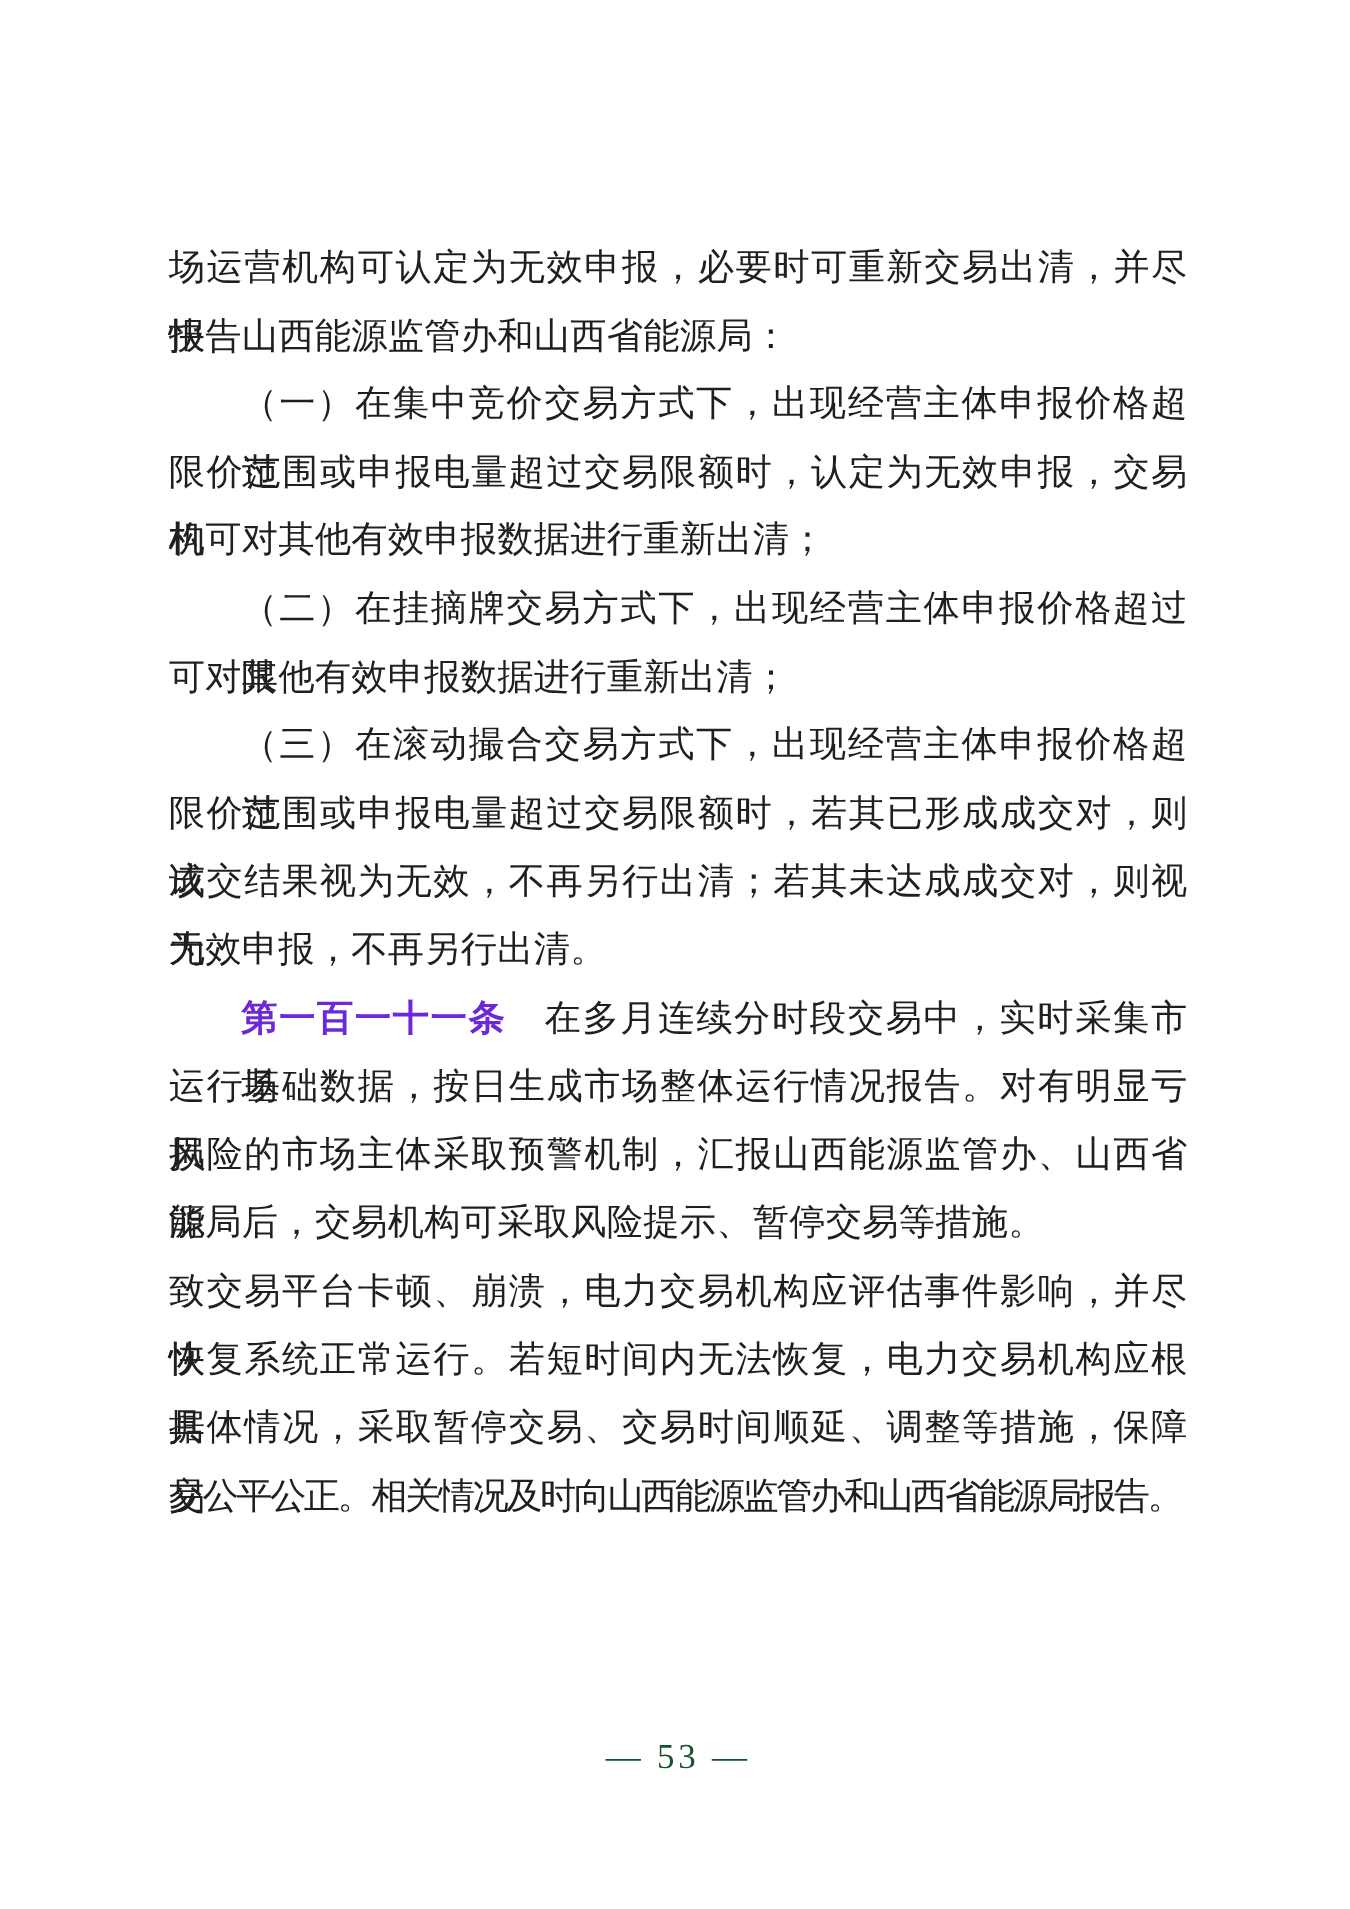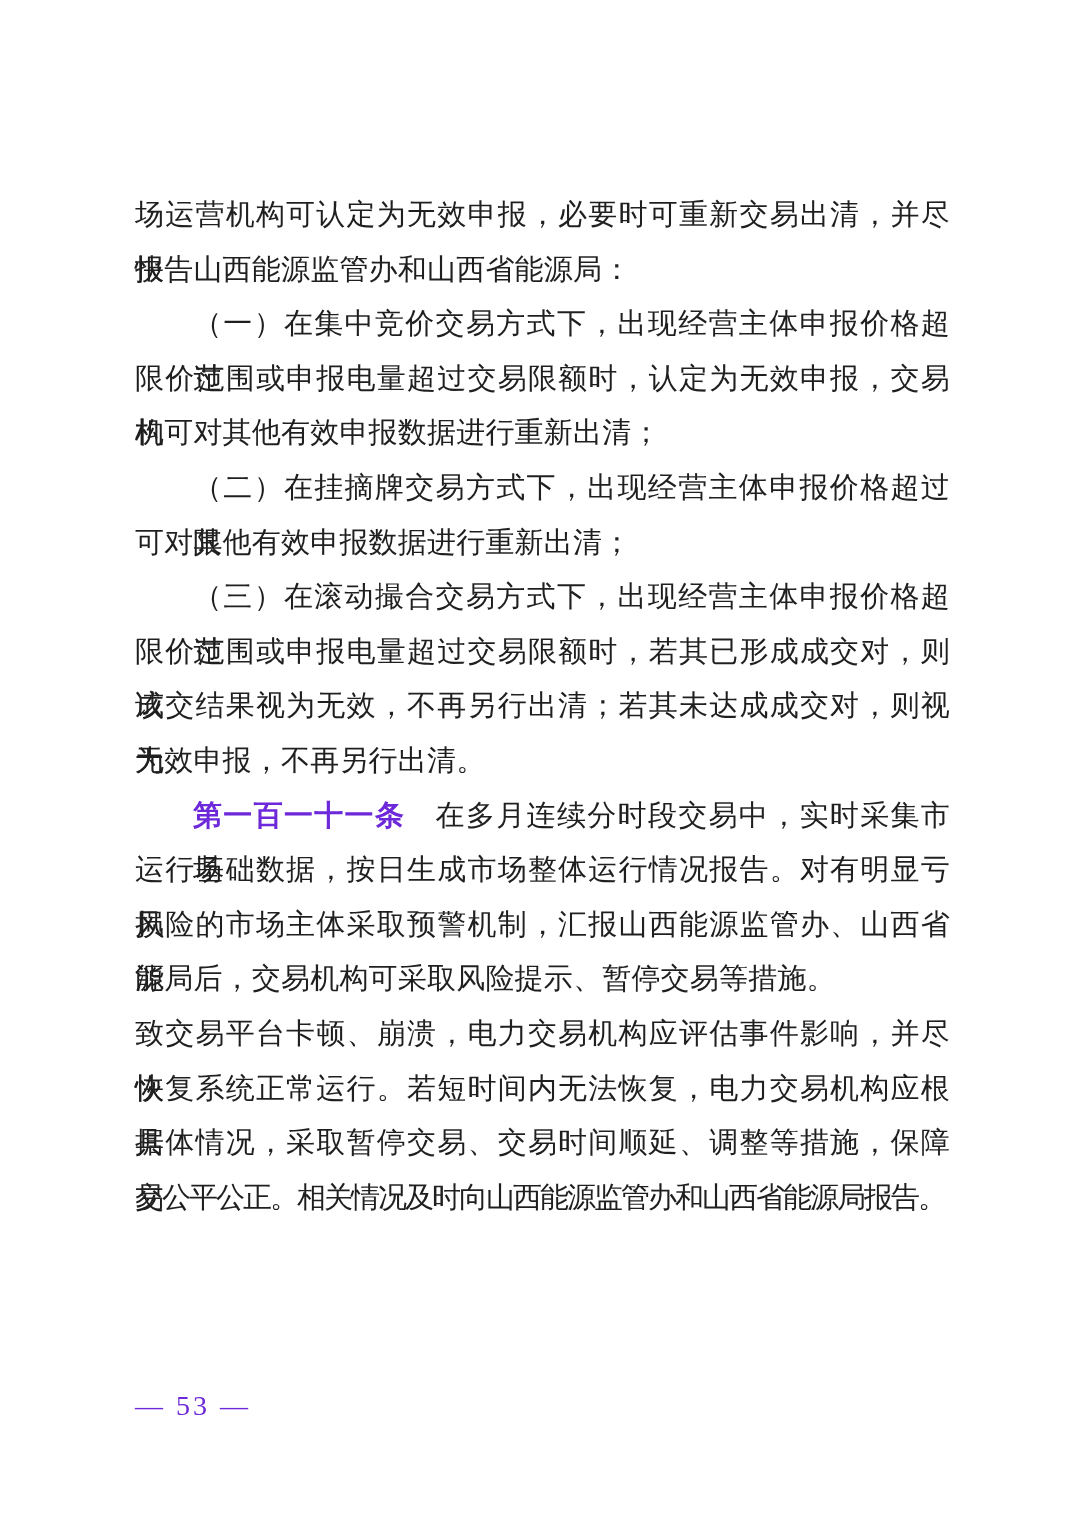--- a/index.html
+++ b/index.html
@@ -48,24 +48,24 @@
     font-weight: 700;
     color: #6d28d9;
   }
   .page-number {
     position: absolute;
     left: 135px;
     top: 1386px;
     width: 815px;
     height: 40px;
     line-height: 40px;
-    text-align: left;
+    text-align: center;
     font-size: 28px;
     letter-spacing: 3px;
-    color: #6d28d9;
+    color: #14532d;
   }
 </style>
 </head>
 <body>
 
 <div class="page">
   <div class="doc-body" id="doc-body">
       <div class="line justify"><span>场运营机构可认定为无效申报，必要时可重新交易出清，并尽快</span></div>
       <div class="line"><span>报告山西能源监管办和山西省能源局：</span></div>
       <div class="line indent justify"><span>（一）在集中竞价交易方式下，出现经营主体申报价格超过</span></div>

